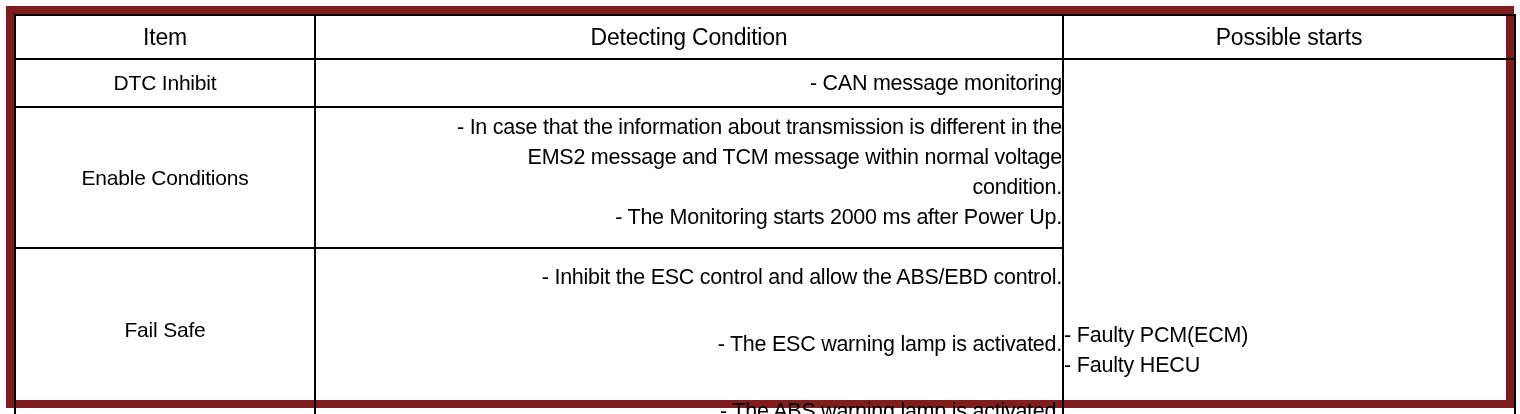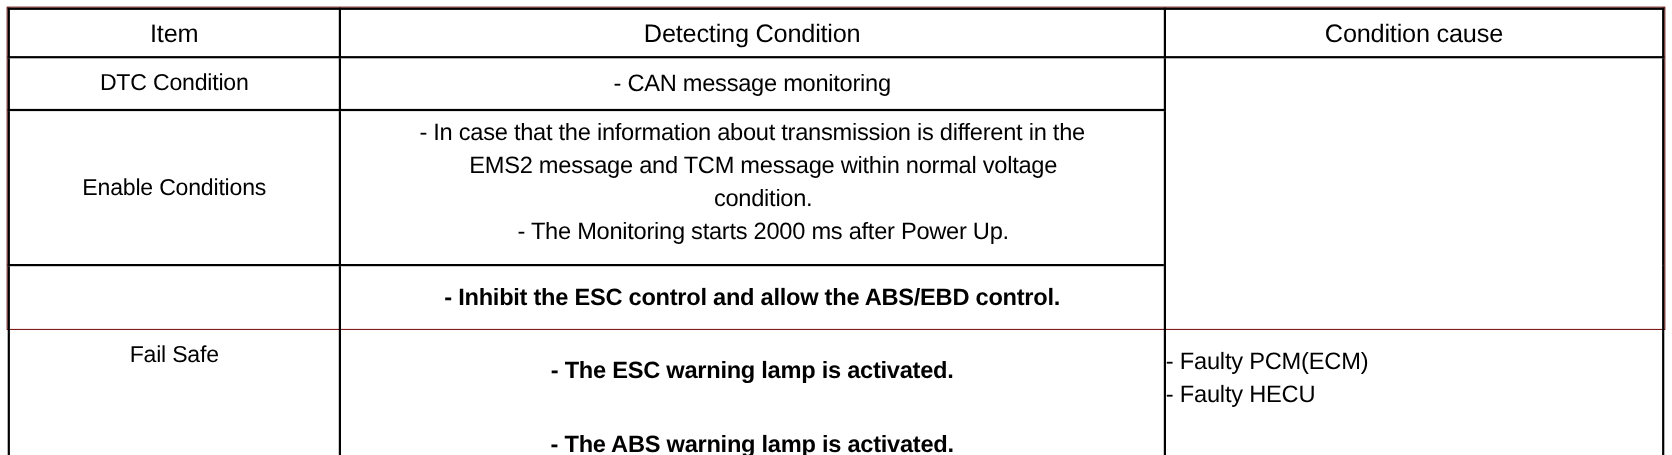--- a/index.html
+++ b/index.html
@@ -13,23 +13,23 @@
     font-family: "Liberation Sans", sans-serif;
     color: #000000;
     overflow: hidden;
   }
 
   .table-wrap {
     position: absolute;
     left: 6px;
     top: 6px;
     width: 1508px;
-    height: 294px;
+    height: 402px;
     box-sizing: border-box;
-    border: 1px solid #7f1d1d;
+    border: 8px solid #7f1d1d;
   }
 
   table.dtc-table {
     width: 100%;
     height: 100%;
     border-collapse: collapse;
     table-layout: fixed;
   }
 
   table.dtc-table td,
@@ -66,21 +66,21 @@
   .item-cell.dtc-strategy { height: 46px; }
   .item-cell.enable-conditions { height: 133px; }
   .item-cell.fail-safe { }
   .item-cell.fail-safe .lbl {
     position: relative;
     top: -8px;
   }
 
   
   .cond-cell {
-    text-align: center;
+    text-align: right;
     font-size: 21.5px;
     letter-spacing: -0.25px;
     padding-left: 8px;
     padding-right: 6px;
   }
   .cond-line {
     line-height: 30px;
     white-space: nowrap;
   }
   .cond-line.indent-1 { padding-left: 20px; }
@@ -95,21 +95,20 @@
     vertical-align: top;
     margin-left: 20px;
   }
   .cond-cell.fail-safe-cond {
     vertical-align: top;
     padding-top: 13px;
   }
   .cond-cell.fail-safe-cond .cond-line {
     line-height: 31px;
     margin-bottom: 36px;
-    font-weight: bold;
   }
   .cond-cell.fail-safe-cond .cond-line:last-child { margin-bottom: 0; }
 
   
   .cause-cell {
     vertical-align: top;
     padding-left: 10px;
     padding-right: 6px;
     font-size: 21.5px;
     letter-spacing: -0.2px;
@@ -137,27 +136,27 @@
     <tbody>
 
       <tr>
         <th class="hdr-cell">
           <span class="lbl">Item</span>
         </th>
         <th class="hdr-cell">
           <span class="lbl">Detecting Condition</span>
         </th>
         <th class="hdr-cell">
-          <span class="lbl">Condition cause</span>
+          <span class="lbl">Possible starts</span>
         </th>
       </tr>
 
       <tr>
         <td class="item-cell dtc-strategy">
-          <span class="lbl">DTC Condition</span>
+          <span class="lbl">DTC Inhibit</span>
         </td>
         <td class="cond-cell dtc-strategy-cond">
           <div class="cond-line">-  CAN message monitoring</div>
         </td>
         <td class="cause-cell" rowspan="3">
           <div class="cause-inner">
             <div class="cause-line">-  Faulty PCM(ECM)</div>
             <div class="cause-line">-  Faulty HECU</div>
           </div>
         </td>

